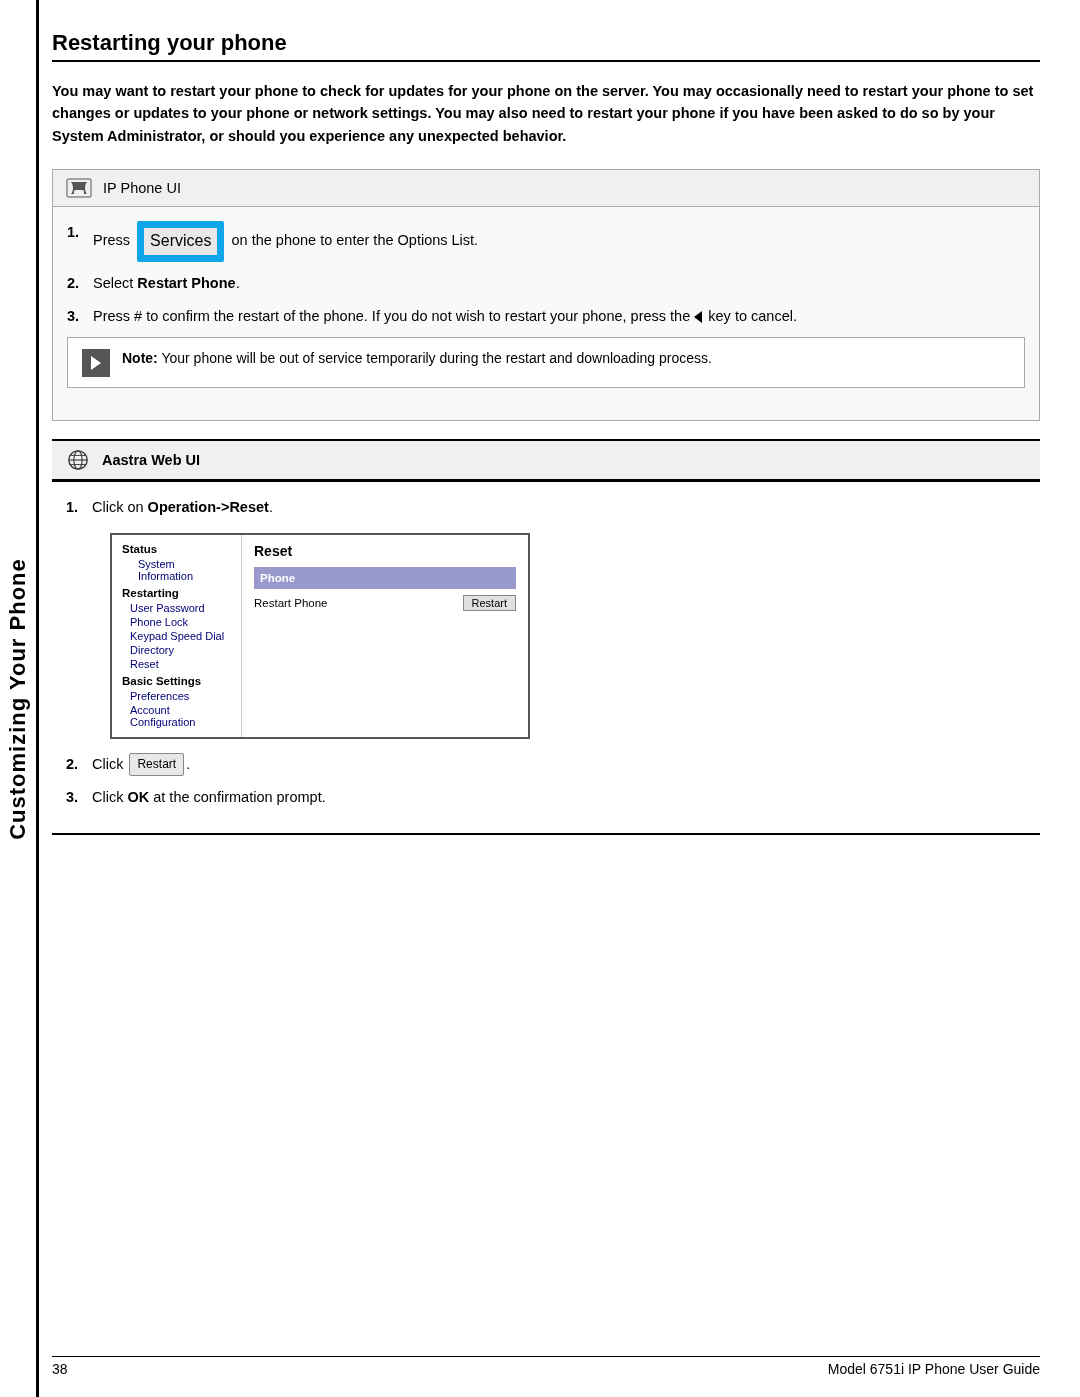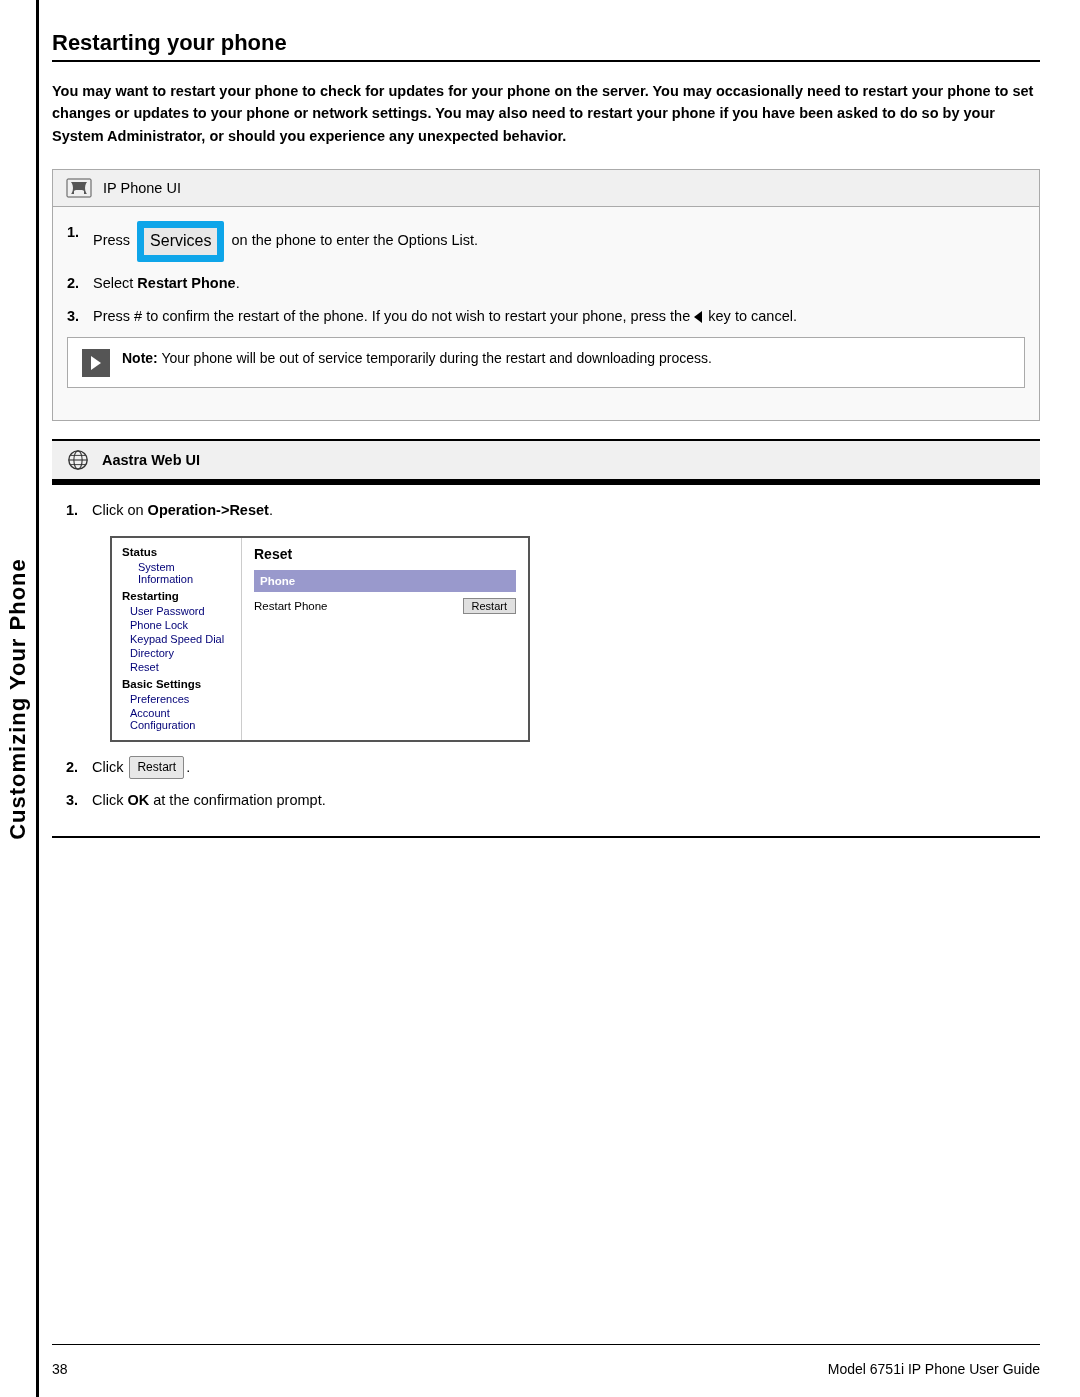--- a/index.html
+++ b/index.html
@@ -194,21 +194,21 @@
       margin-bottom: 16px;
     }
 
     .aastra-header {
       display: flex;
       align-items: center;
       padding: 7px 12px;
       gap: 10px;
       font-weight: bold;
       font-size: 14.5px;
-      border-bottom: 6px solid #000000;
+      border-bottom: 3px solid #000000;
       background: #f0f0f0;
     }
 
     
     .screenshot-box {
       border: 2px solid #555;
       margin: 14px 0 14px 22px;
       width: 420px;
       background: #fff;
       font-size: 12px;
@@ -294,21 +294,21 @@
     
     .footer {
       position: absolute;
       bottom: 20px;
       left: 52px;
       right: 40px;
       display: flex;
       justify-content: space-between;
       align-items: center;
       border-top: 1px solid #000;
-      padding-top: 16px;
+      padding-top: 4px;
       font-size: 14px;
     }
 
     .footer-page {
       font-size: 14px;
     }
 
     .footer-model {
       font-size: 14px;
     }

